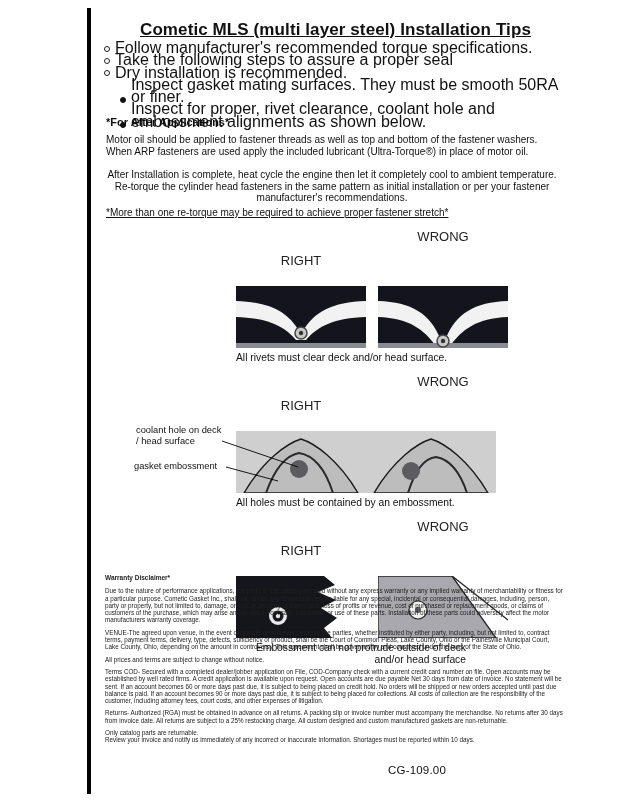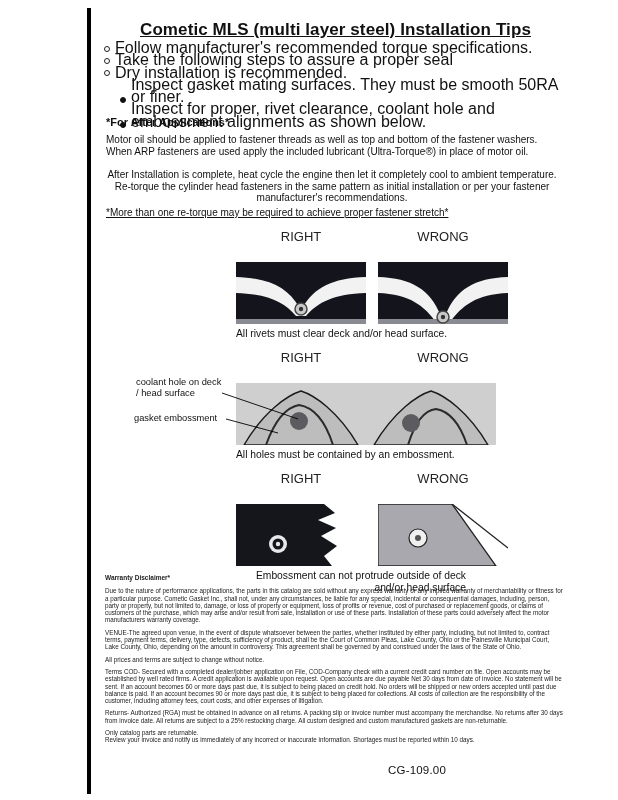--- a/index.html
+++ b/index.html
@@ -36,21 +36,21 @@
     font-size:11px;font-weight:bold;
   }
   .para{position:absolute;left:106px;width:452px;font-size:10px;line-height:11.6px;}
   .para1{top:134px;}
   .para2{top:169px;text-align:center;}
   .note{position:absolute;left:106px;top:207px;width:452px;font-size:10px;text-decoration:underline;}
   .diagrams{position:absolute;left:236px;top:229px;width:272px;}
   .diag-row{margin-bottom:11px;position:relative;}
   .hdr{display:flex;width:272px;font-size:13px;color:#222;}
   .hdr span{width:130px;text-align:center;}
-  .hdr span:first-child{margin-right:12px;}
+  .hdr span:first-child{margin-right:12px;margin-top:24px;}
   .imgs{display:flex;margin-top:18px;position:relative;}
   .imgs svg.box{width:130px;height:62px;display:block;}
   .imgs svg.box:first-child{margin-right:12px;}
   .cap{font-size:10.3px;margin-top:4px;color:#111;}
   .cap.two{width:230px;line-height:11.5px;text-align:right;}
   .callout{
     position:absolute;font-size:9.3px;line-height:10.5px;color:#111;
   }
   .co-1{top:-6px;left:-100px;width:86px;}
   .co-2{top:30px;left:-102px;white-space:nowrap;}

